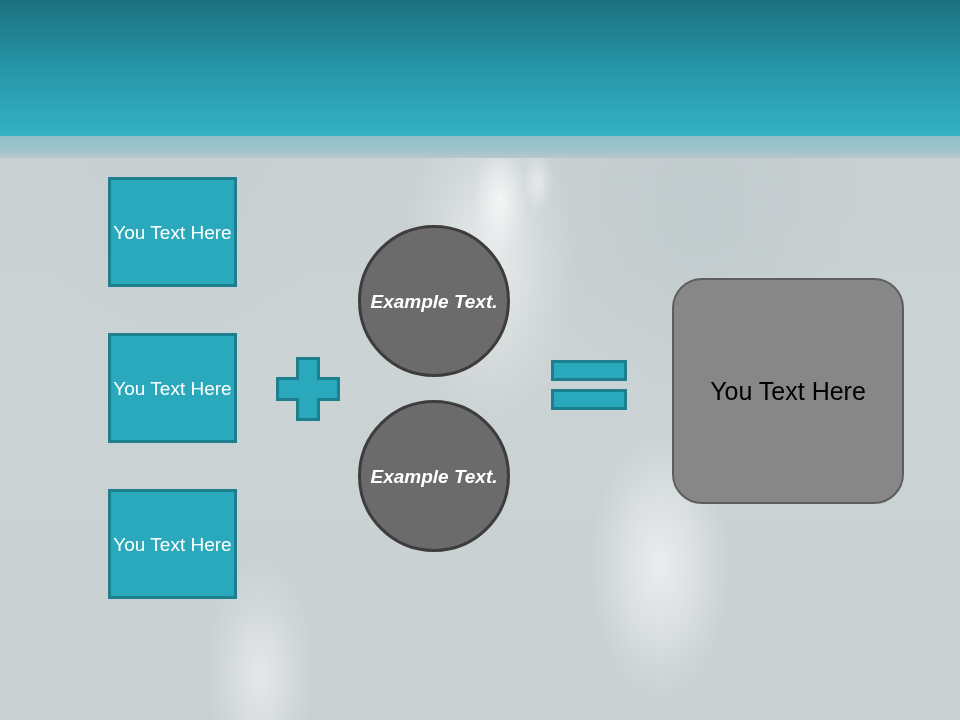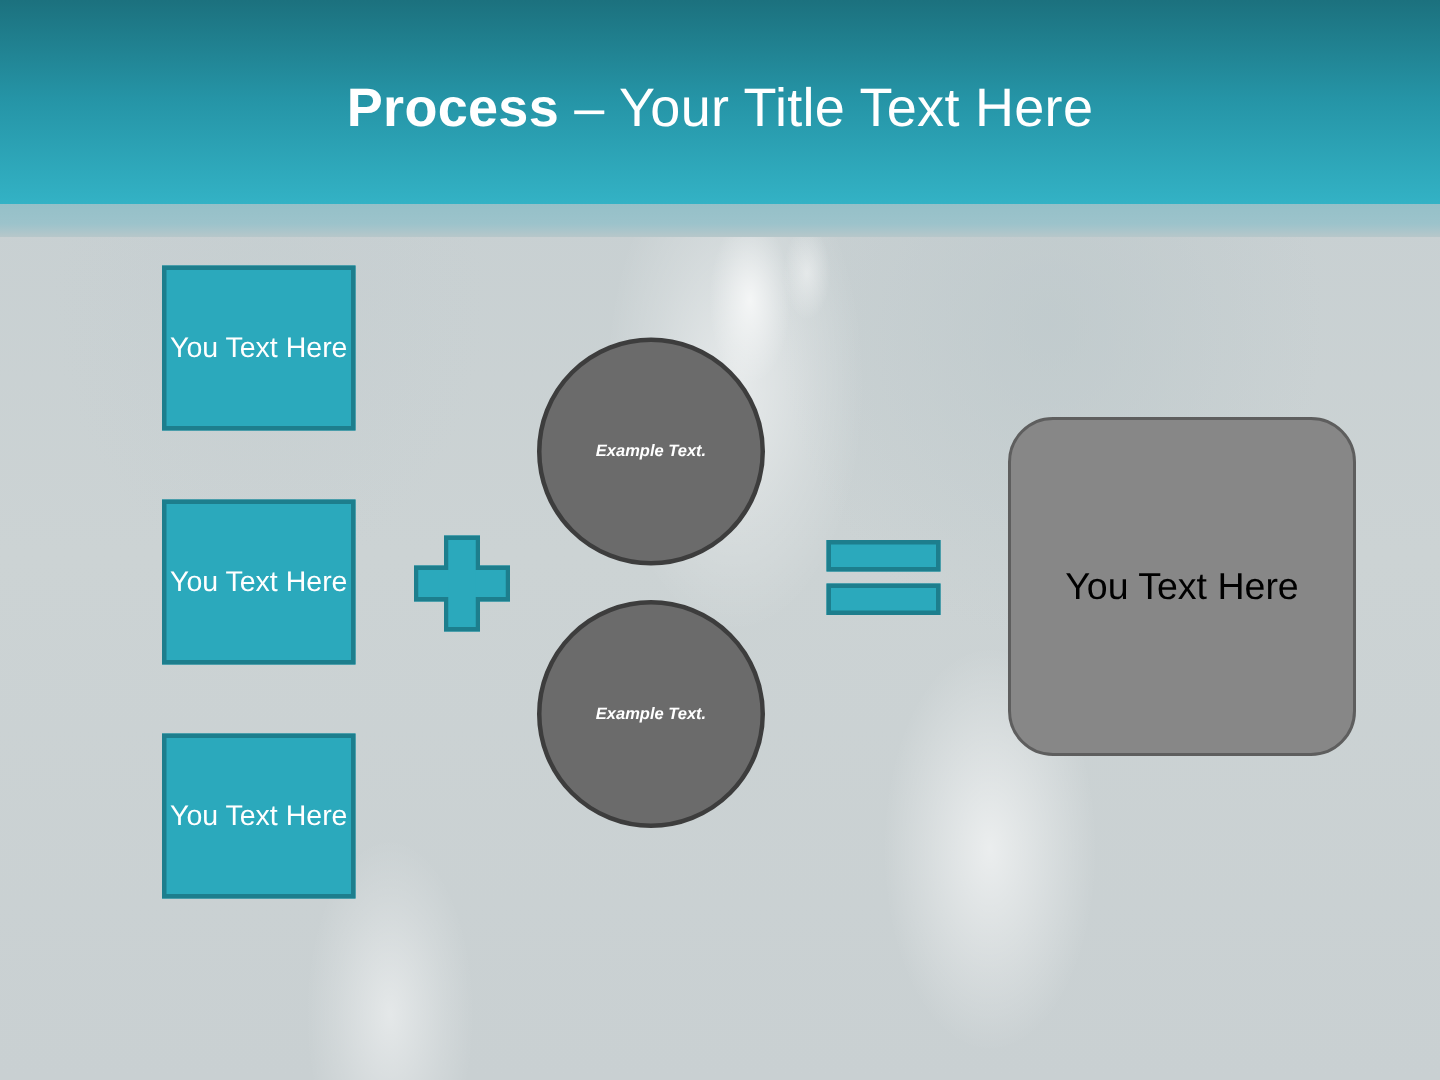--- a/index.html
+++ b/index.html
@@ -167,21 +167,21 @@
   
   .circle {
     position: absolute;
     width: 152px;
     height: 152px;
     box-sizing: border-box;
     border-radius: 50%;
     background: #6b6b6b;
     border: 3px solid #3d3d3d;
     color: #ffffff;
-    font-size: 11px;
+    font-size: 19px;
     line-height: 21px;
     font-weight: 700;
     font-style: italic;
     text-align: center;
     display: flex;
     align-items: center;
     justify-content: flex-start;
   }
   .circle .lbl { display: block; width: 100%; }
   .circle-1 { left: 358px; top: 225px; }
@@ -211,21 +211,20 @@
 </head>
 <body>
 
 <div id="slide">
 
   <div class="bg-photo"></div>
 
   <div class="header"></div>
   <div class="header-band"></div>
 
-  <div class="title"><span class="strong">Process</span><span> – Your Title Text Here</span></div>
 
   <div class="tealbox tealbox-1">
     <span class="lbl">You Text Here</span>
   </div>
   <div class="tealbox tealbox-2">
     <span class="lbl">You Text Here</span>
   </div>
   <div class="tealbox tealbox-3">
     <span class="lbl">You Text Here</span>
   </div>

